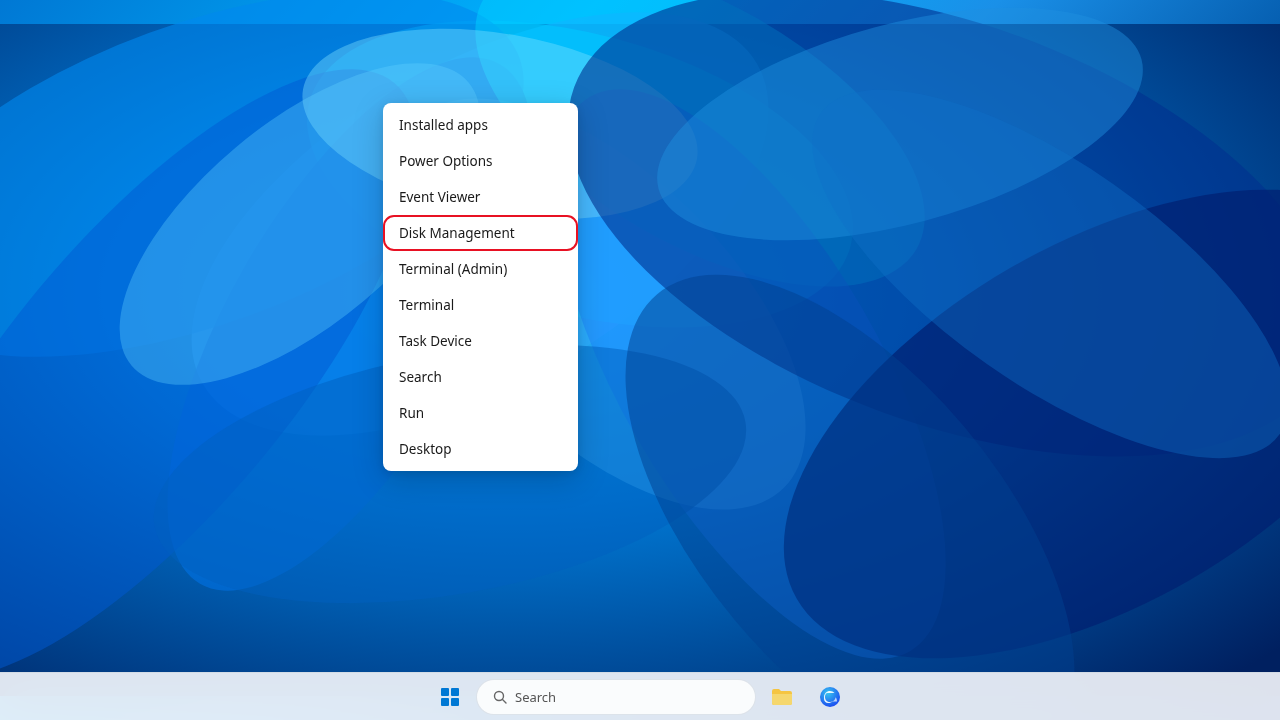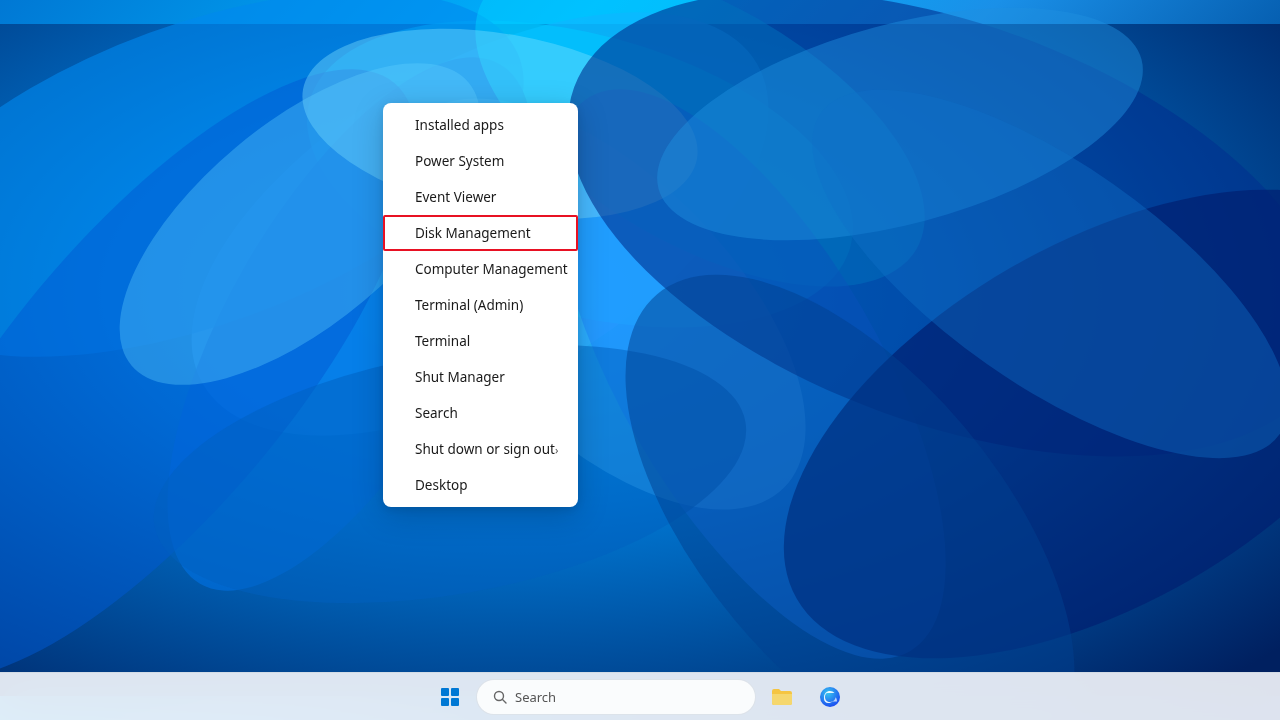--- a/index.html
+++ b/index.html
@@ -89,33 +89,33 @@
       border-radius: 8px;
       box-shadow: 0 8px 32px rgba(0,0,0,0.18), 0 2px 8px rgba(0,0,0,0.10);
       padding: 4px 0;
       z-index: 100;
     }
 
     .menu-item {
       display: flex;
       align-items: center;
       justify-content: space-between;
-      padding: 8px 32px;
+      padding: 8px 16px;
       font-size: 13.5px;
       color: #1a1a1a;
       cursor: pointer;
       user-select: none;
       white-space: nowrap;
       height: 36px;
     }
 
     .menu-item.highlighted {
       outline: 2px solid #e81123;
       outline-offset: -2px;
-      border-radius: 2px;
+      border-radius: 11px;
     }
 
     .menu-item .arrow {
       font-size: 11px;
       color: #555;
     }
 
     
     .win-logo {
       display: grid;
@@ -174,46 +174,42 @@
 
     <ellipse cx="900" cy="100" rx="250" ry="100" fill="#2090e0" opacity="0.45" transform="rotate(-15 900 100)"></ellipse>
     <ellipse cx="1050" cy="250" rx="280" ry="110" fill="#1070c8" opacity="0.4" transform="rotate(35 1050 250)"></ellipse>
   </svg>
 
   <div class="context-menu" id="context-menu">
   <div class="menu-item">
         <span>Installed apps</span>
       </div>
       <div class="menu-item">
-        <span>Power System</span>
+        <span>Power Options</span>
       </div>
       <div class="menu-item">
         <span>Event Viewer</span>
       </div>
       <div class="menu-item highlighted">
         <span>Disk Management</span>
       </div>
       <div class="menu-item">
-        <span>Computer Management</span>
-      </div>
-      <div class="menu-item">
         <span>Terminal (Admin)</span>
       </div>
       <div class="menu-item">
         <span>Terminal</span>
       </div>
       <div class="menu-item">
-        <span>Shut Manager</span>
+        <span>Task Device</span>
       </div>
       <div class="menu-item">
         <span>Search</span>
       </div>
       <div class="menu-item">
-        <span>Shut down or sign out</span>
-        <span class="arrow">›</span>
+        <span>Run</span>
       </div>
       <div class="menu-item">
         <span>Desktop</span>
       </div>
     </div>
 
   <div class="taskbar">
     <div class="taskbar-center">
 
       <div class="taskbar-btn">

